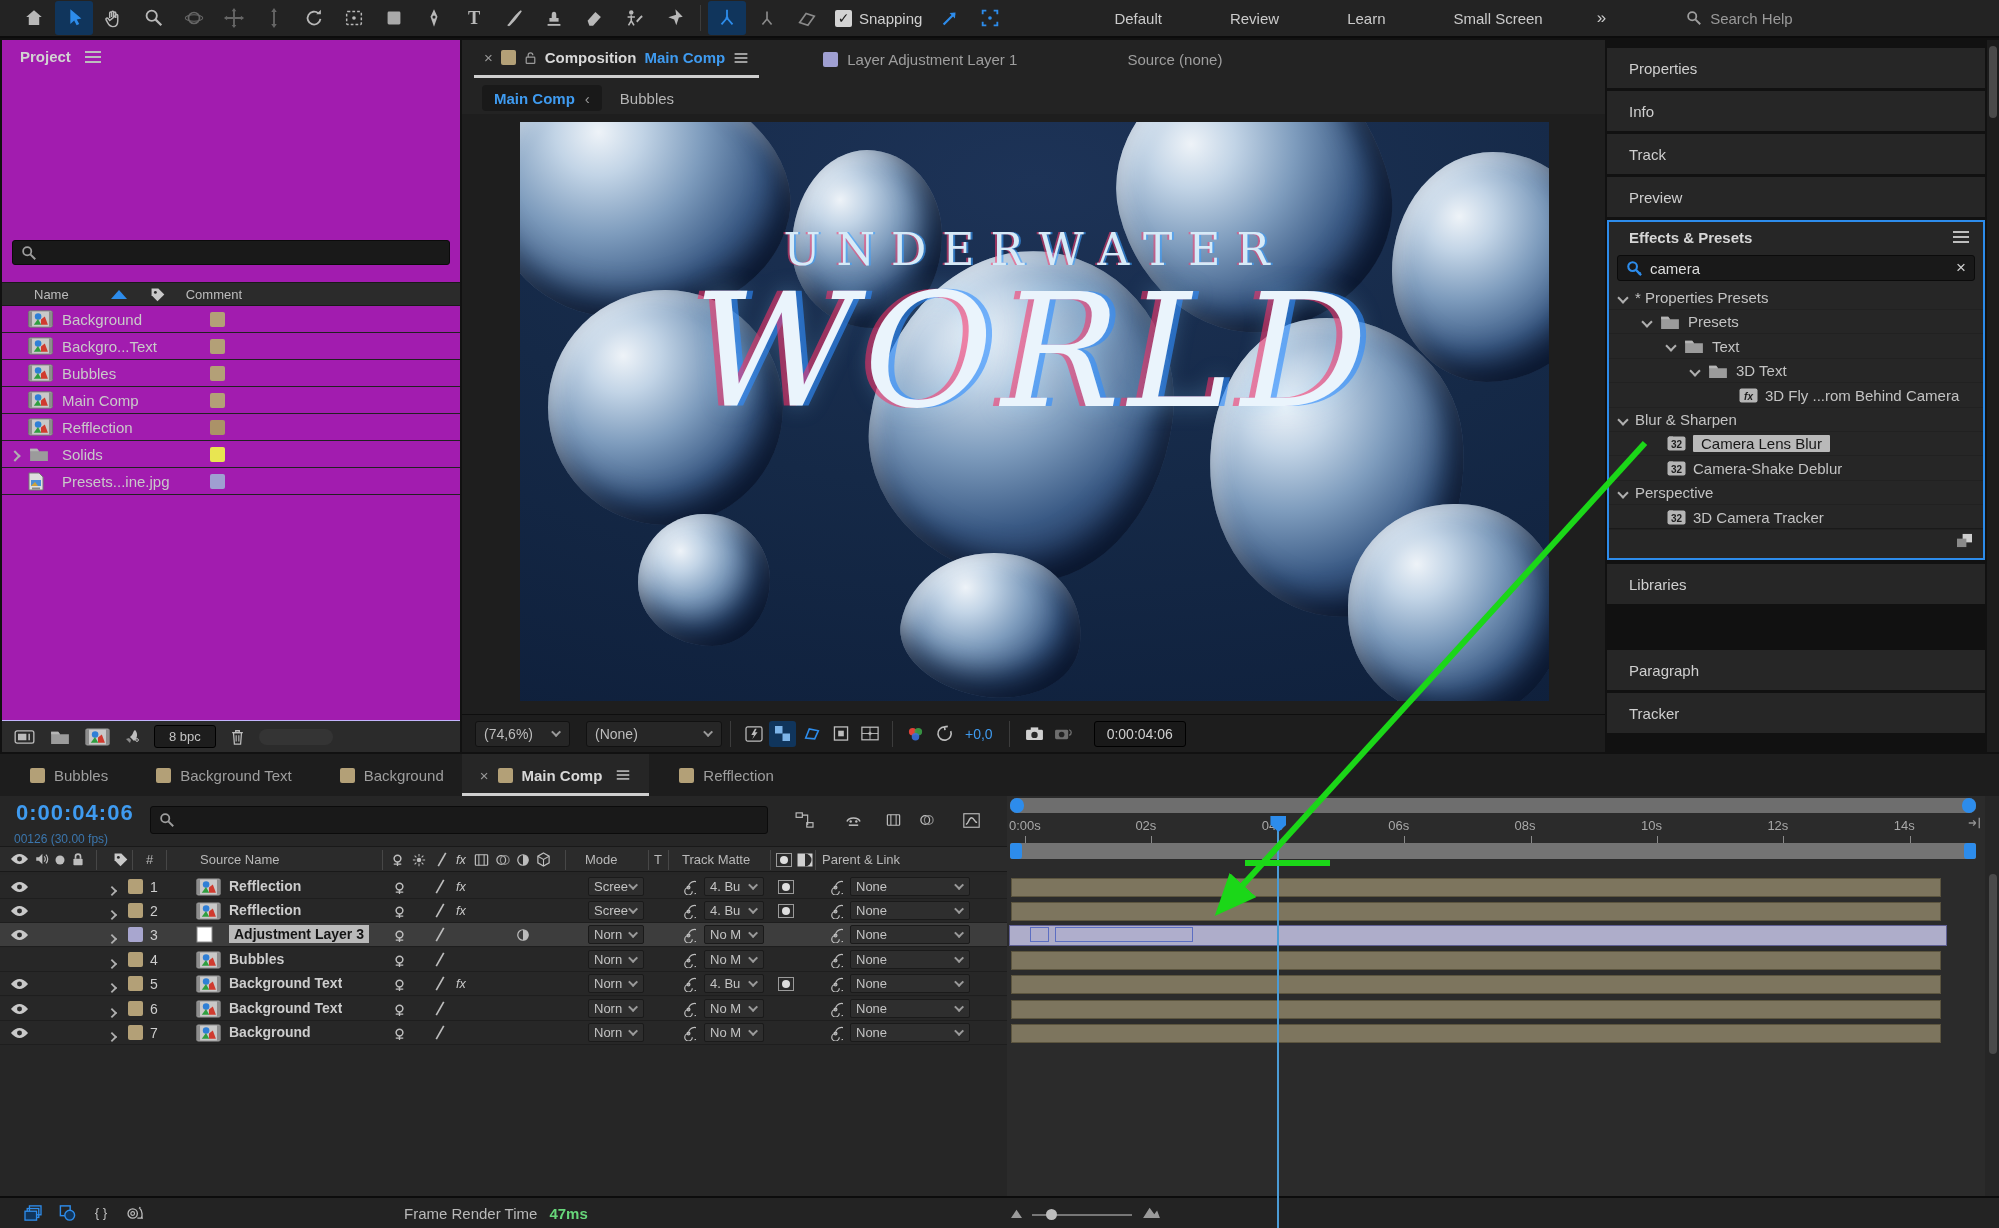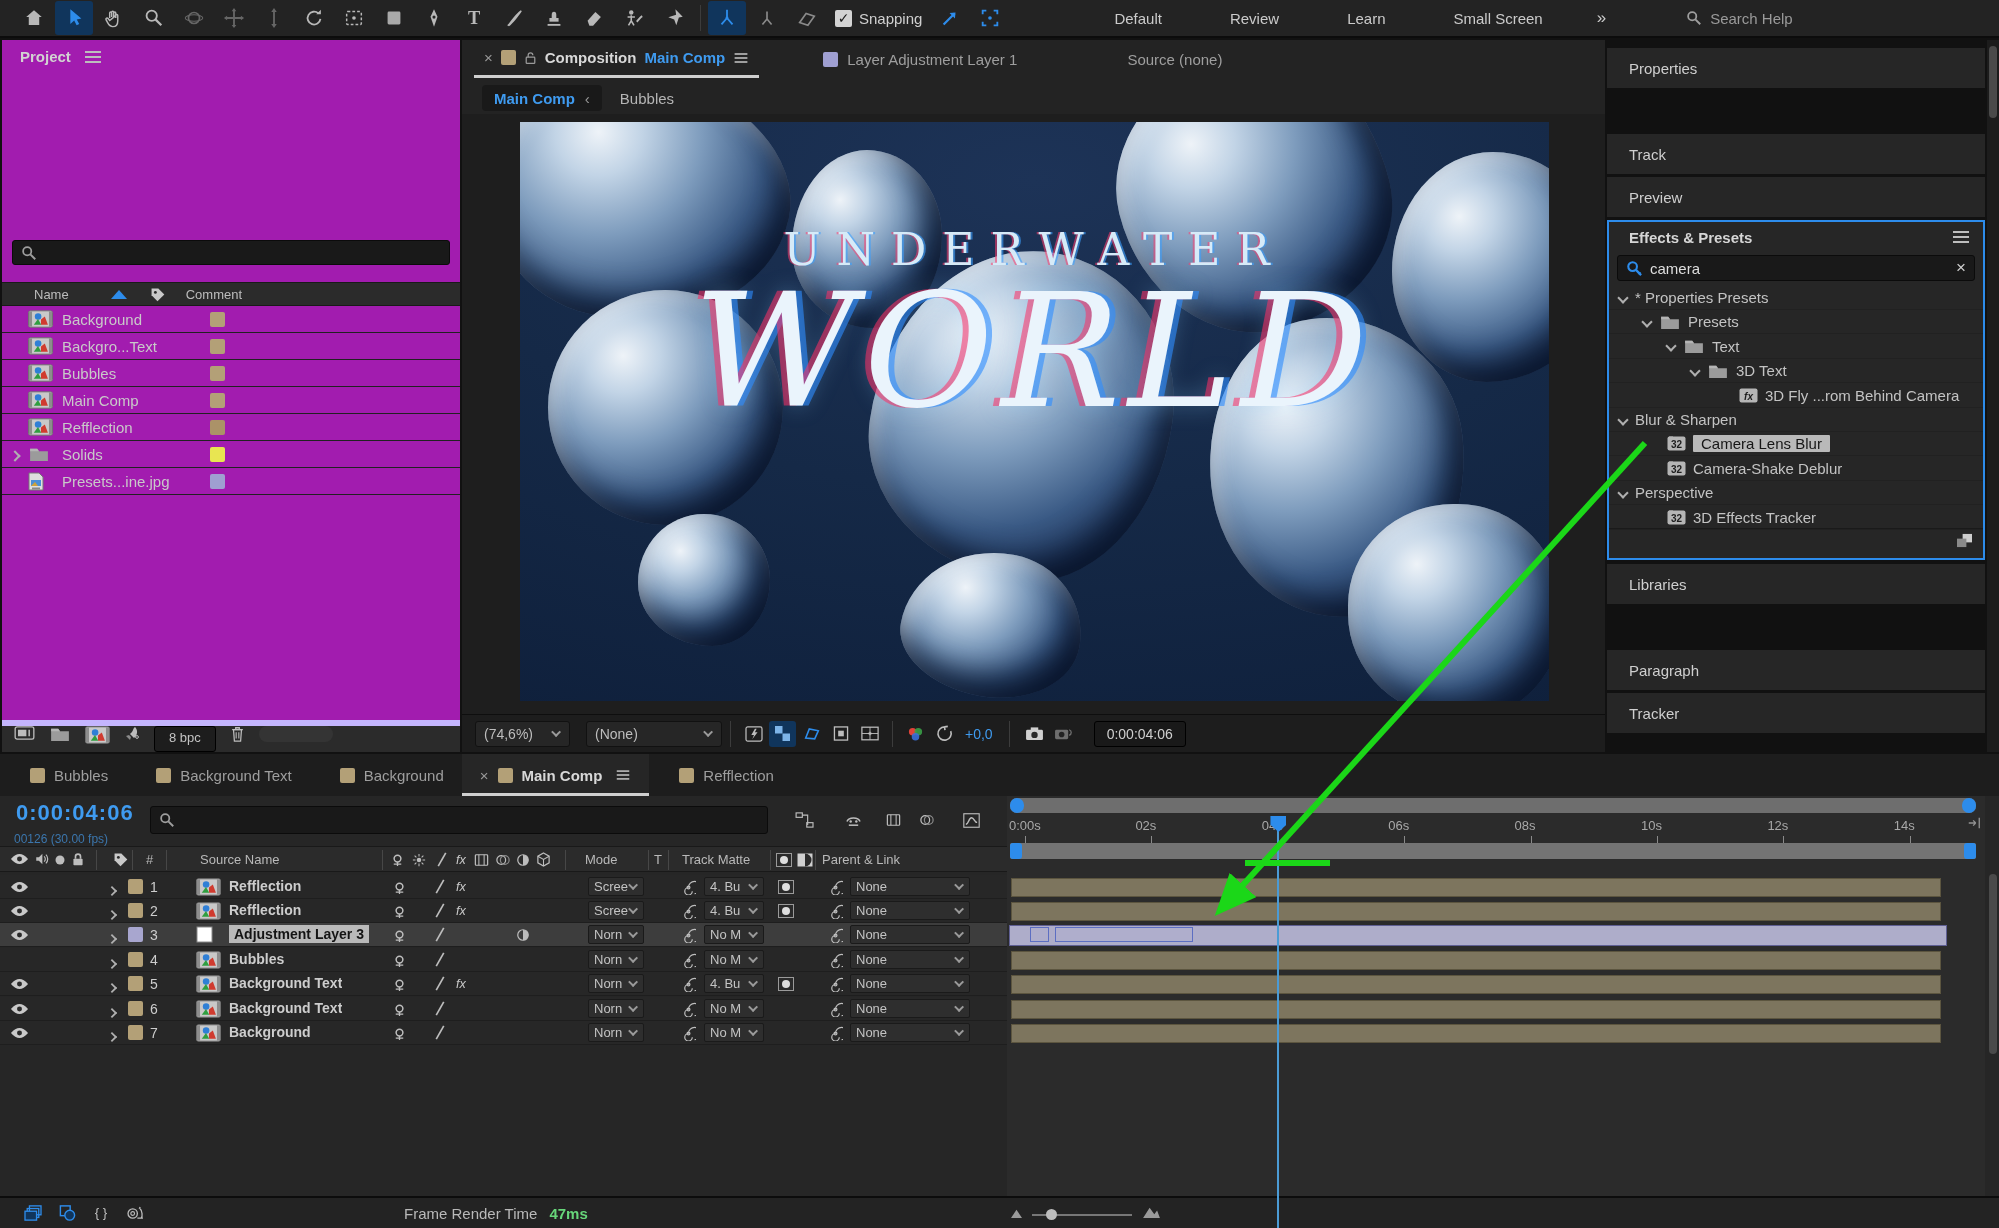--- a/index.html
+++ b/index.html
@@ -20,21 +20,21 @@
   #helpsearch{display:flex;align-items:center;gap:8px;margin-left:60px;color:#9a9a9a;font-size:15px}
   
   #project{left:2px;top:40px;width:458px;height:712px}
   .ptitle{position:absolute;left:18px;top:8px;font-size:15px;font-weight:bold;color:#d2d2d2;display:flex;gap:14px;align-items:center}
   .burger{display:inline-block;width:16px;height:2px;background:#bdbdbd;box-shadow:0 5px 0 #bdbdbd,0 -5px 0 #bdbdbd}
   .searchwell{position:absolute;background:#191919;border:1px solid #0b0b0b;border-radius:3px;display:flex;align-items:center;padding:0 8px;gap:7px}
   #proj-search{left:10px;top:200px;width:438px;height:25px}
   #proj-head{position:absolute;left:0;top:242px;width:458px;height:24px;background:#2b2b2b;border-top:1px solid #1a1a1a;border-bottom:1px solid #1a1a1a;display:flex;align-items:center;font-size:13px;color:#bdbdbd}
   .prow{position:absolute;left:0;width:458px;height:27px;display:flex;align-items:center;border-bottom:1px solid #212121;font-size:15px;color:#c9c9c9}
   .swatch{width:15px;height:15px;border-radius:2px}
-  #proj-foot{position:absolute;left:0;top:680px;width:458px;height:32px;background:#2b2b2b;border-top:6px solid #c4b5fd;display:flex;gap:14px;padding-left:12px}
+  #proj-foot{position:absolute;left:0;top:680px;width:458px;height:32px;background:#2b2b2b;border-top:1px solid #c4b5fd;display:flex;align-items:center;gap:14px;padding-left:12px}
   .bpc{background:#1d1d1d;border:1px solid #000;border-radius:3px;font-size:13px;color:#c3c3c3;padding:3px 14px}
   .pill{width:74px;height:16px;border-radius:8px;background:#343434}
   
   #viewer{left:462px;top:40px;width:1143px;height:712px;background:#232323}
   #vtabs{position:absolute;left:0;top:0;width:1143px;height:38px;display:flex;align-items:center;font-size:15px;color:#9e9e9e}
   .vtab-active{display:flex;align-items:center;gap:8px;height:38px;padding:0 10px;border-bottom:3px solid #cfcfcf;color:#d8d8d8;font-weight:bold}
   #vcrumb{position:absolute;left:20px;top:44px;height:28px;display:flex;align-items:center;font-size:15px}
   .crumbpill{background:#191919;border-radius:4px;height:26px;display:flex;align-items:center;gap:10px;padding:0 12px;color:#3f9bf0;font-weight:bold}
   #stage{position:absolute;left:0;top:74px;width:1143px;height:600px;background:#1e1e1e}
   #art{position:absolute;left:58px;top:8px;width:1029px;height:579px;background:radial-gradient(130% 120% at 50% 10%,#1d3357 0%,#152947 45%,#0d1d38 100%);overflow:hidden}
@@ -532,20 +532,23 @@
         </svg>
       </div>
  <div class="tcbox" style="margin-left:16px">0:00:04:06</div>
     </div>
 </div>
 
 <div id="right" class="abs">
     <div class="rtab" style="top:8px">
       <span>Properties</span>
     </div>
+    <div class="rtab" style="top:51px">
+      <span>Info</span>
+    </div>
     <div class="rtab" style="top:94px">
       <span>Track</span>
     </div>
     <div class="rtab" style="top:137px">
       <span>Preview</span>
     </div>
     <div id="fx-panel">
       <div class="fxhead">
         <span>Effects &amp; Presets</span>
         <span class="burger"></span>
@@ -643,21 +646,21 @@
       </div>
       <div class="fxrow" style="top:283.6px">
         <span style="width:58px;flex:none"></span>
         <span style="margin-right:7px">
           <svg width="19" height="15" viewBox="0 0 19 15">
             <rect x="0.5" y="0.5" width="18" height="14" rx="2" fill="#b5b5b5"></rect>
             <rect x="2" y="0.5" width="4" height="3" fill="#b5b5b5"></rect>
             <text x="9.5" y="11.5" font-size="10" font-weight="bold" fill="#1e1e1e" text-anchor="middle">32</text>
           </svg>
         </span>
-        <span>3D Effects Tracker</span>
+        <span>3D Camera Tracker</span>
       </div>
       <div style="position:absolute;left:0;top:306px;width:374px;height:28px;border-top:1px solid #1a1a1a">
         <span style="position:absolute;right:10px;top:4px">
           <svg width="17" height="15" viewBox="0 0 18 16">
             <rect x="7" y="1" width="10" height="9" fill="#cfcfcf"></rect>
             <rect x="1" y="6" width="10" height="9" fill="#8a8a8a"></rect>
           </svg>
         </span>
       </div>
     </div>

